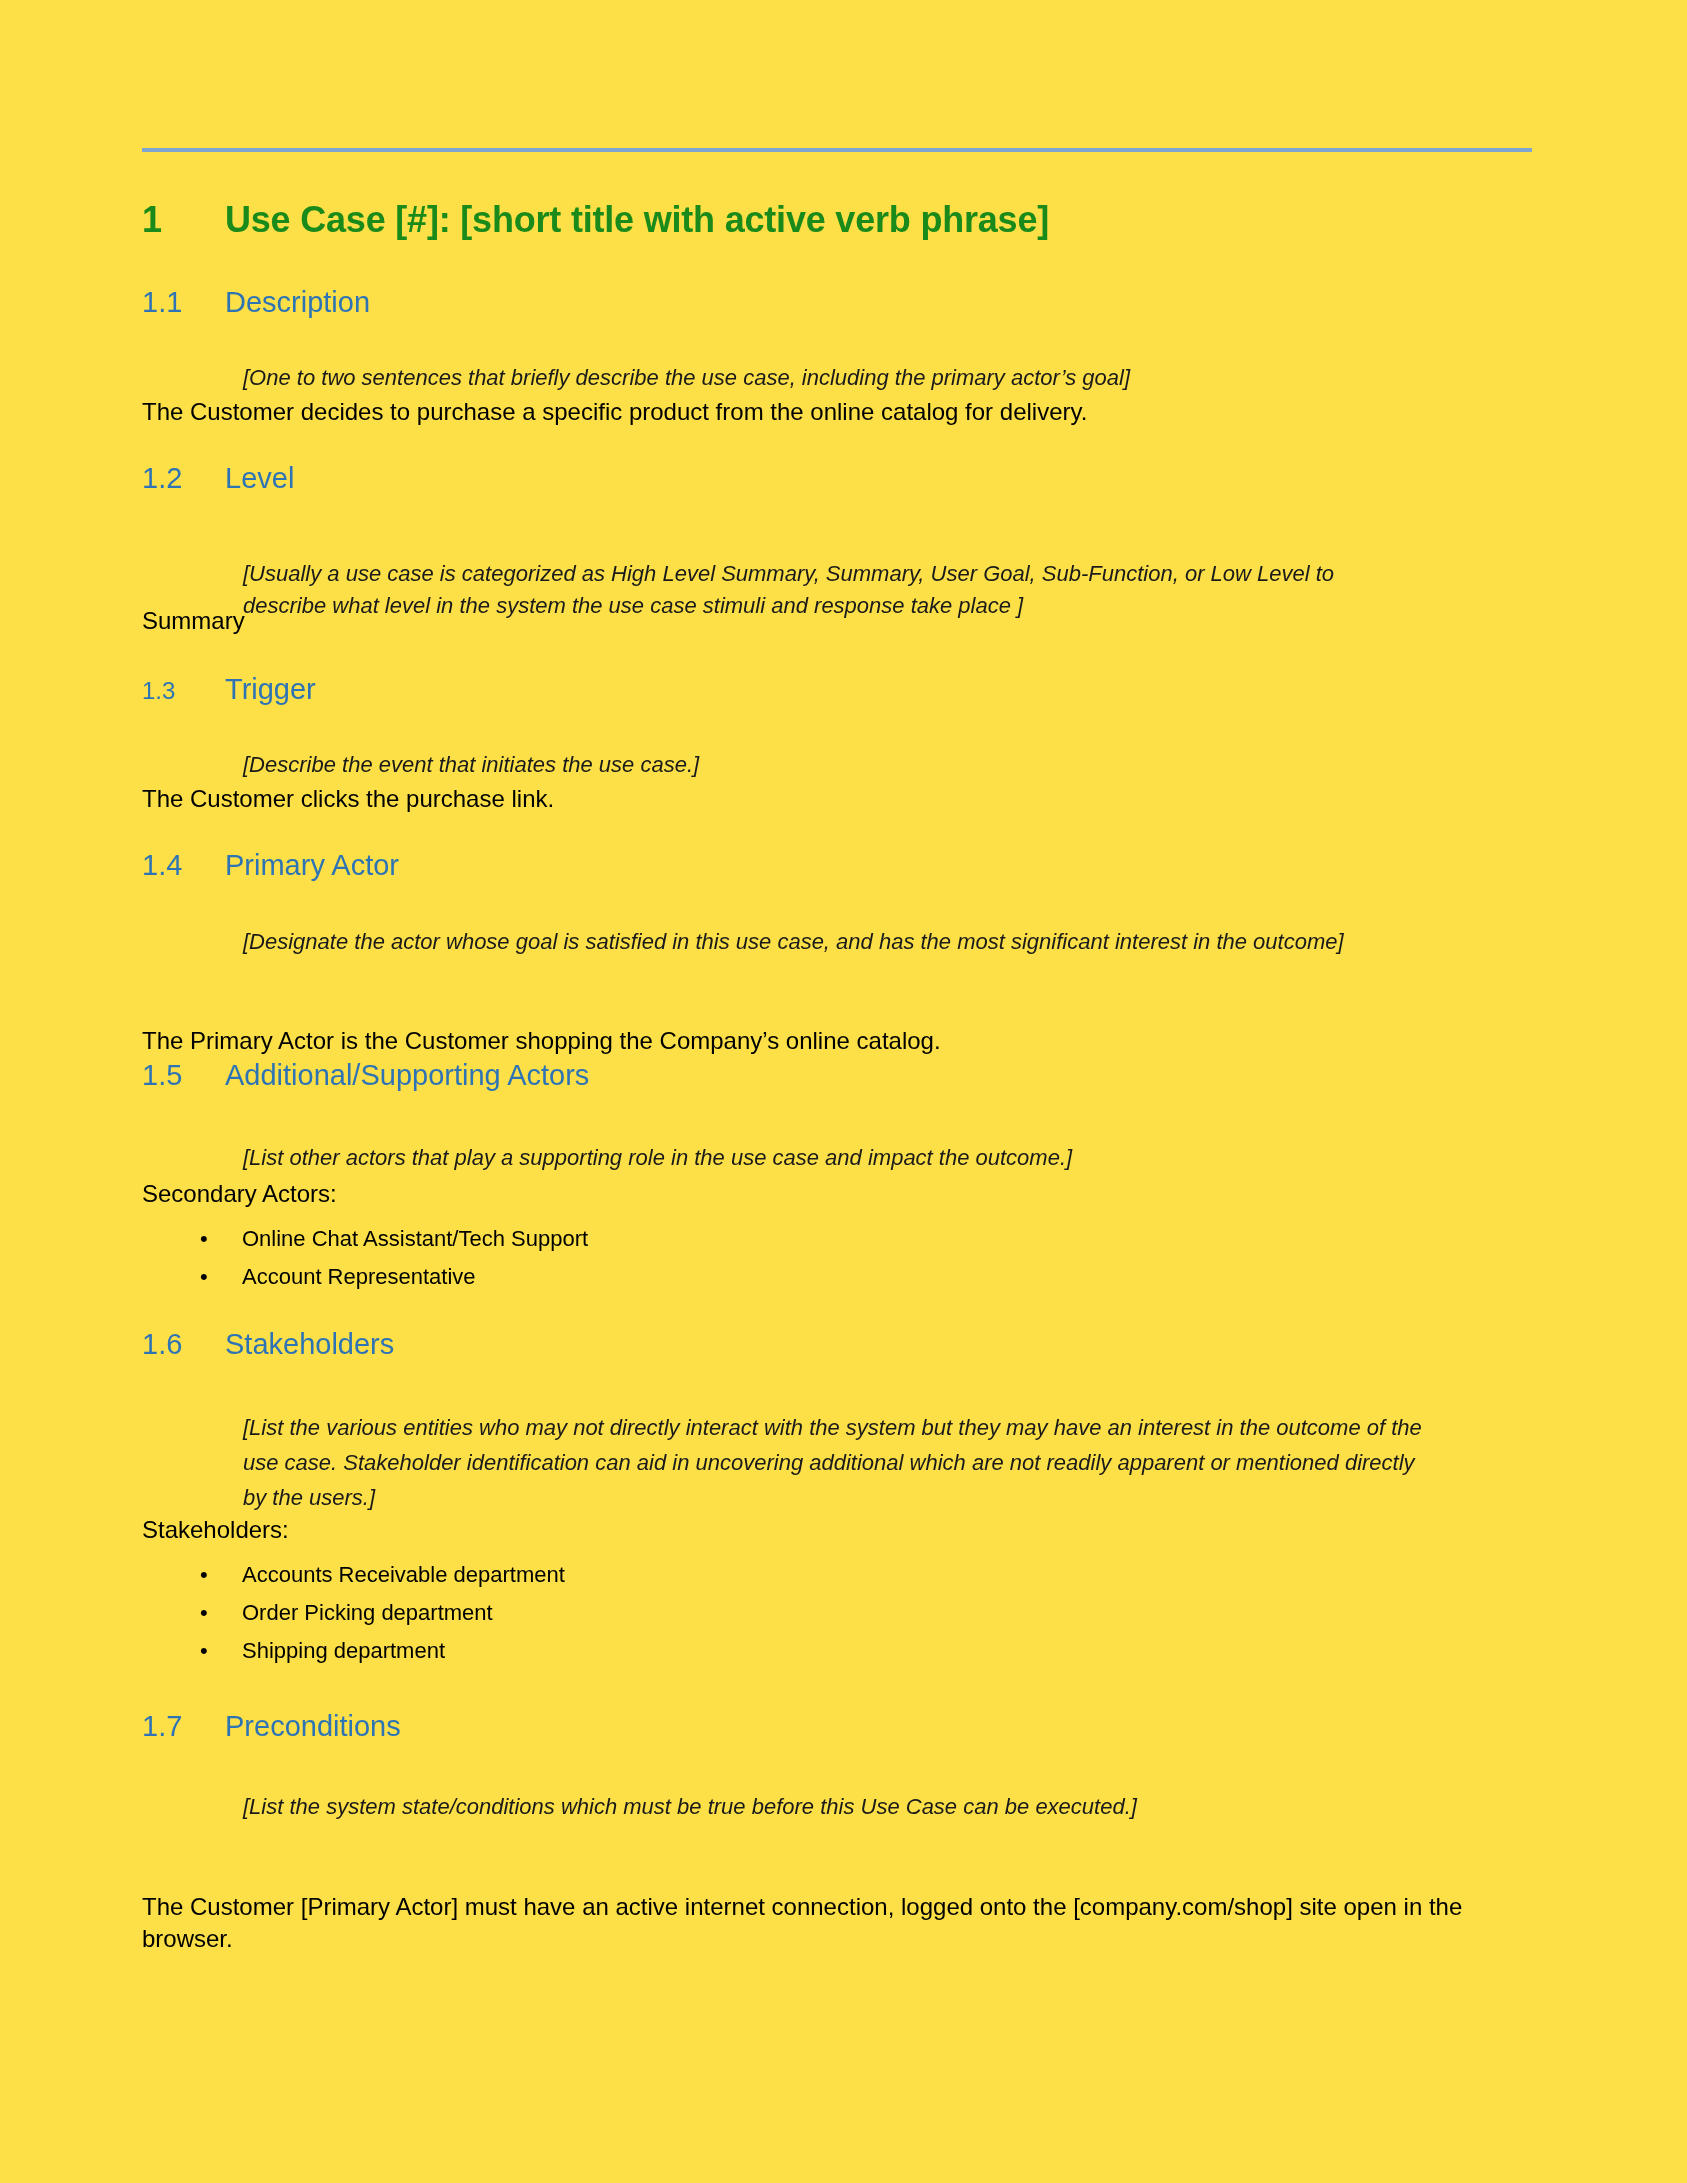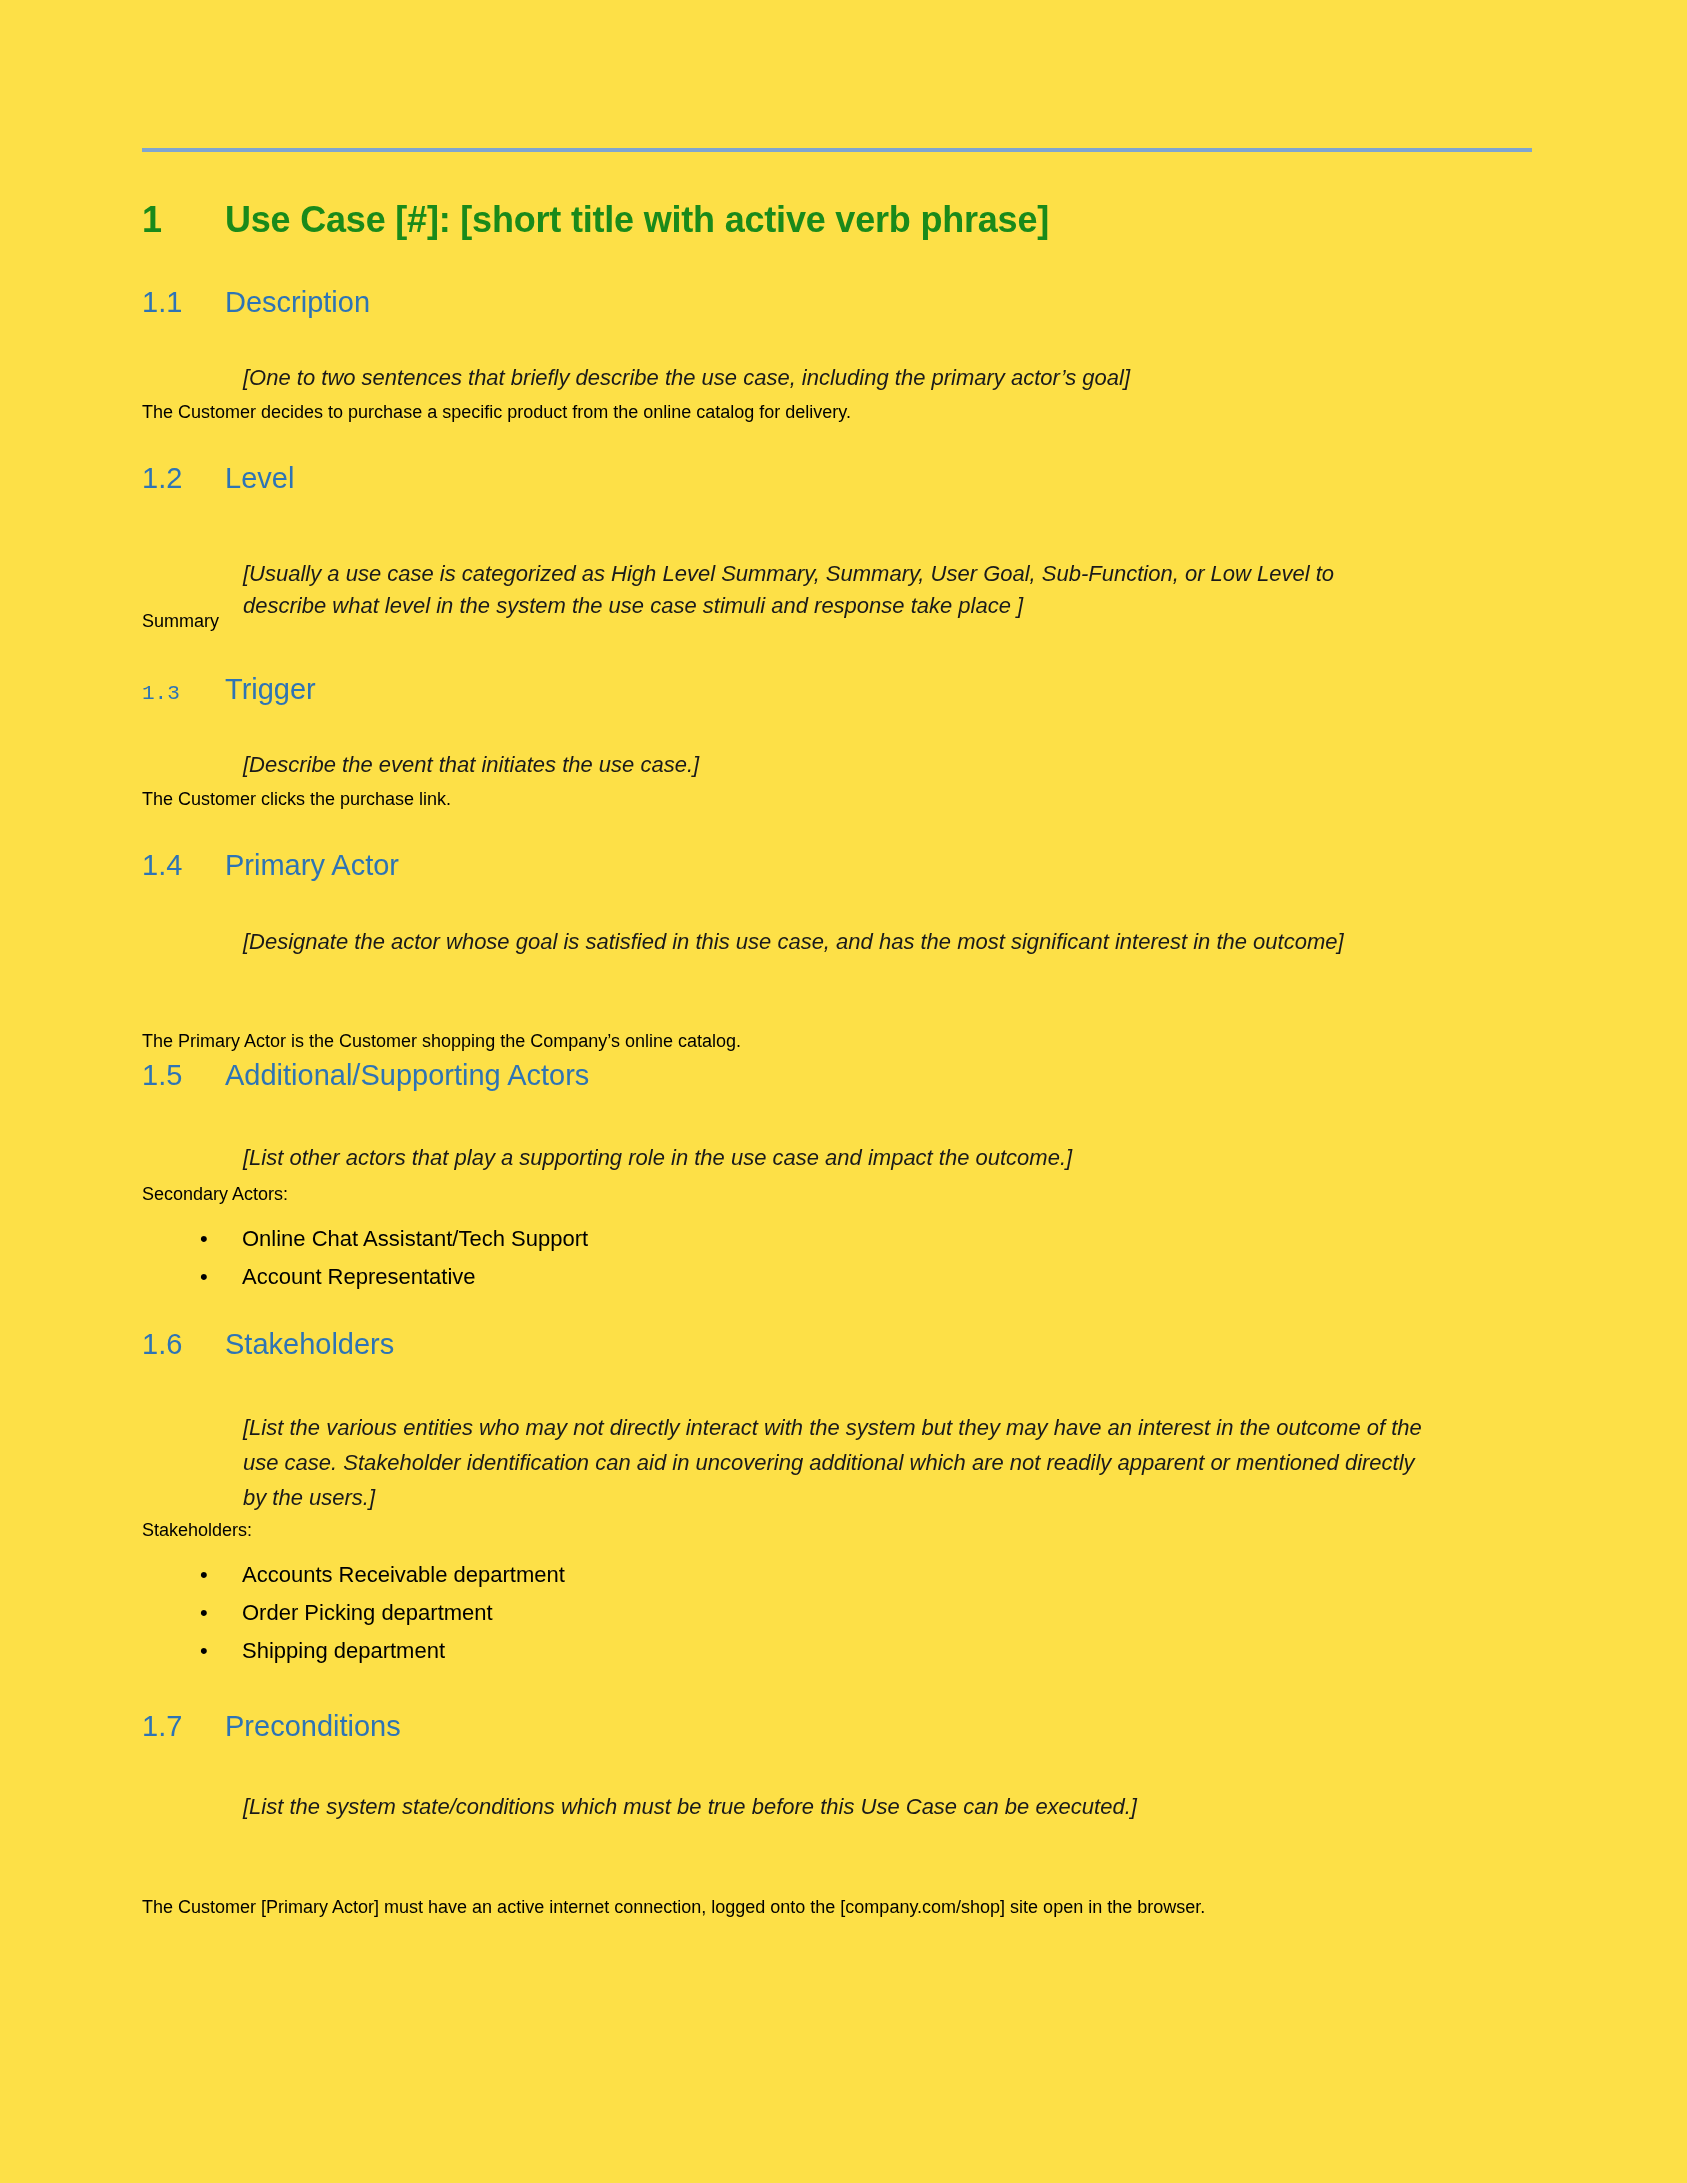--- a/index.html
+++ b/index.html
@@ -51,40 +51,39 @@
     color: #2E74B5;
     font-size: 29px;
     font-weight: normal;
     white-space: nowrap;
   }
   .h2 .num {
     display: inline-block;
     width: 83px;
   }
   .h2.small-num .num {
-    font-size: 21px;
-    font-family: Liberation Mono, monospace;
+    font-size: 24px;
   }
   
   .guide {
     position: absolute;
     left: 243px;
     width: 1290px;
     font-style: italic;
     font-size: 22px;
     line-height: 32px;
     color: #1a1a1a;
     margin-top: 20px;
   }
   
   .body-p {
     position: absolute;
     left: 142px;
     width: 1390px;
-    font-size: 18px;
+    font-size: 24px;
     line-height: 32px;
     color: #000000;
   }
   
   .bullets {
     position: absolute;
     left: 142px;
     width: 1390px;
     margin: 0;
     padding: 0;

